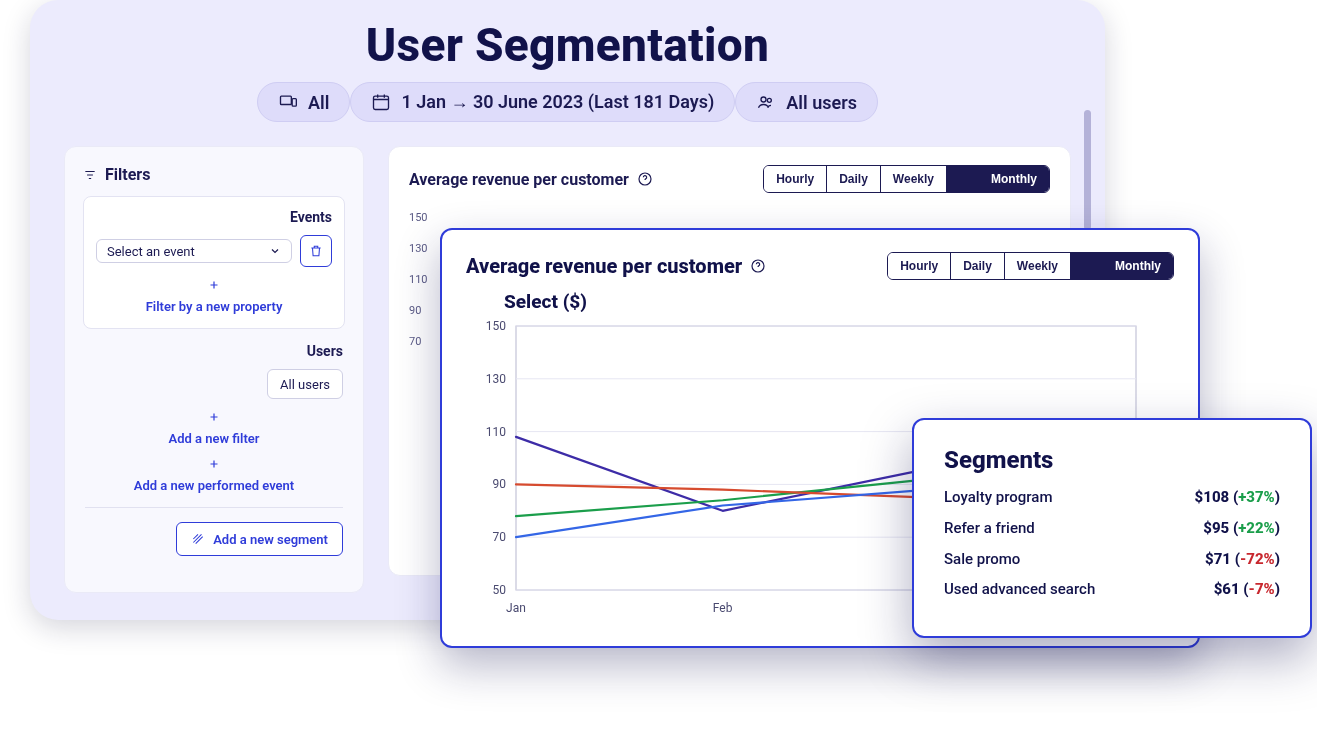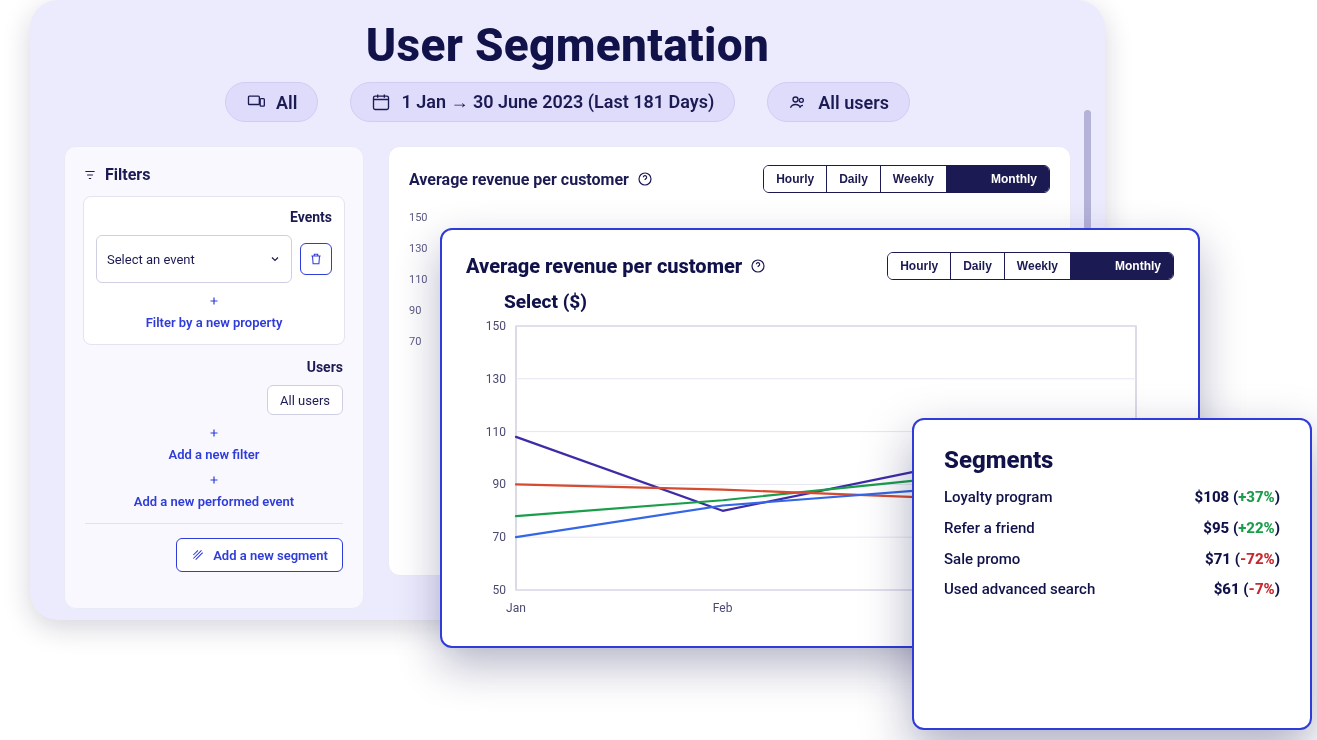--- a/index.html
+++ b/index.html
@@ -25,21 +25,21 @@
     overflow:hidden;
   }
   .back-card::after{
     content:"";position:absolute;right:14px;top:110px;width:7px;height:120px;
     background:#B4B2D8;border-radius:4px;
   }
   .page-title{
     margin:18px 0 10px 0;text-align:center;
     font-size:46px;font-weight:800;color:var(--navy-deep);letter-spacing:.3px;
   }
-  .pill-row{display:flex;justify-content:center;gap:32px;margin-bottom:24px;}
+  .pill-row{display:flex;justify-content:center;gap:0;margin-bottom:24px;}
   .pill{
     display:inline-flex;align-items:center;gap:10px;
     padding:8px 20px;border-radius:999px;background:var(--pill-lav);
     color:var(--navy);font-size:18px;font-weight:600;
     border:1px solid #CFCDF3;cursor:pointer;
   }
   .pill svg{width:20px;height:20px;stroke:var(--navy);fill:none;stroke-width:1.6;}
   
   
   .content-row{display:flex;gap:24px;padding:0 34px;}
@@ -48,21 +48,21 @@
     width:300px;background:var(--panel-bg);border-radius:12px;padding:18px 18px 22px 18px;
     border:1px solid #EAEAF7;
   }
   .filters-title{display:flex;align-items:center;gap:8px;font-weight:700;color:var(--navy);font-size:16px;margin-bottom:12px;}
   .filters-title svg{width:14px;height:14px;stroke:var(--navy);fill:none;stroke-width:2;}
   .block{border:1px solid #E3E3F2;border-radius:8px;padding:12px 12px 14px 12px;background:#fff;margin-bottom:14px;text-align:right;}
   .block-label{font-weight:700;color:var(--navy);font-size:14px;margin-bottom:10px;}
   .row{display:flex;gap:8px;align-items:center;}
   .select-box{
     flex:1;display:flex;align-items:center;justify-content:space-between;
-    border:1px solid var(--border-grey);border-radius:6px;height:48px;padding:0 10px;
+    border:1px solid var(--border-grey);border-radius:6px;height:24px;padding:0 10px;
     font-size:13px;color:var(--navy);background:#fff;cursor:pointer;
   }
   .icon-btn{
     width:32px;height:32px;border:1px solid var(--blue);border-radius:6px;
     display:flex;align-items:center;justify-content:center;background:#fff;cursor:pointer;
   }
   .icon-btn svg{width:14px;height:14px;stroke:var(--blue);fill:none;stroke-width:1.8;}
   .link-btn{
     display:flex;align-items:center;gap:8px;color:var(--blue);font-size:13px;font-weight:600;
     margin-top:12px;cursor:pointer;flex-direction:column;
@@ -97,21 +97,21 @@
     background:#fff;border:2px solid var(--blue);border-radius:12px;
     box-shadow:0 18px 44px rgba(20,20,80,.3);
     padding:22px 24px 16px 24px;
   }
   .front-title{display:flex;align-items:center;gap:8px;font-weight:800;color:var(--navy-deep);font-size:20px;}
   .revenue-label{font-weight:800;color:var(--navy-deep);font-size:19px;margin:10px 0 0 38px;}
   .mini-chart{position:absolute;left:24px;top:90px;}
   
   
   .segments-card{
-    position:absolute;left:912px;top:418px;width:400px;height:312px;
+    position:absolute;left:912px;top:418px;width:400px;height:220px;
     background:#fff;border:2px solid var(--blue);border-radius:12px;
     box-shadow:0 20px 50px rgba(20,20,80,.35);
     padding:26px 30px;
   }
   .segments-title{font-size:24px;font-weight:800;color:var(--navy-deep);margin-bottom:14px;}
   .seg-row{display:flex;justify-content:space-between;align-items:flex-start;gap:12px;font-size:15px;color:var(--navy-deep);margin-bottom:12px;}
   .seg-row .name{font-weight:500;line-height:1.25;}
   .seg-row .val{font-weight:800;white-space:nowrap;}
   .pos{color:var(--green);font-weight:800;}
   .neg{color:var(--red);font-weight:800;}

